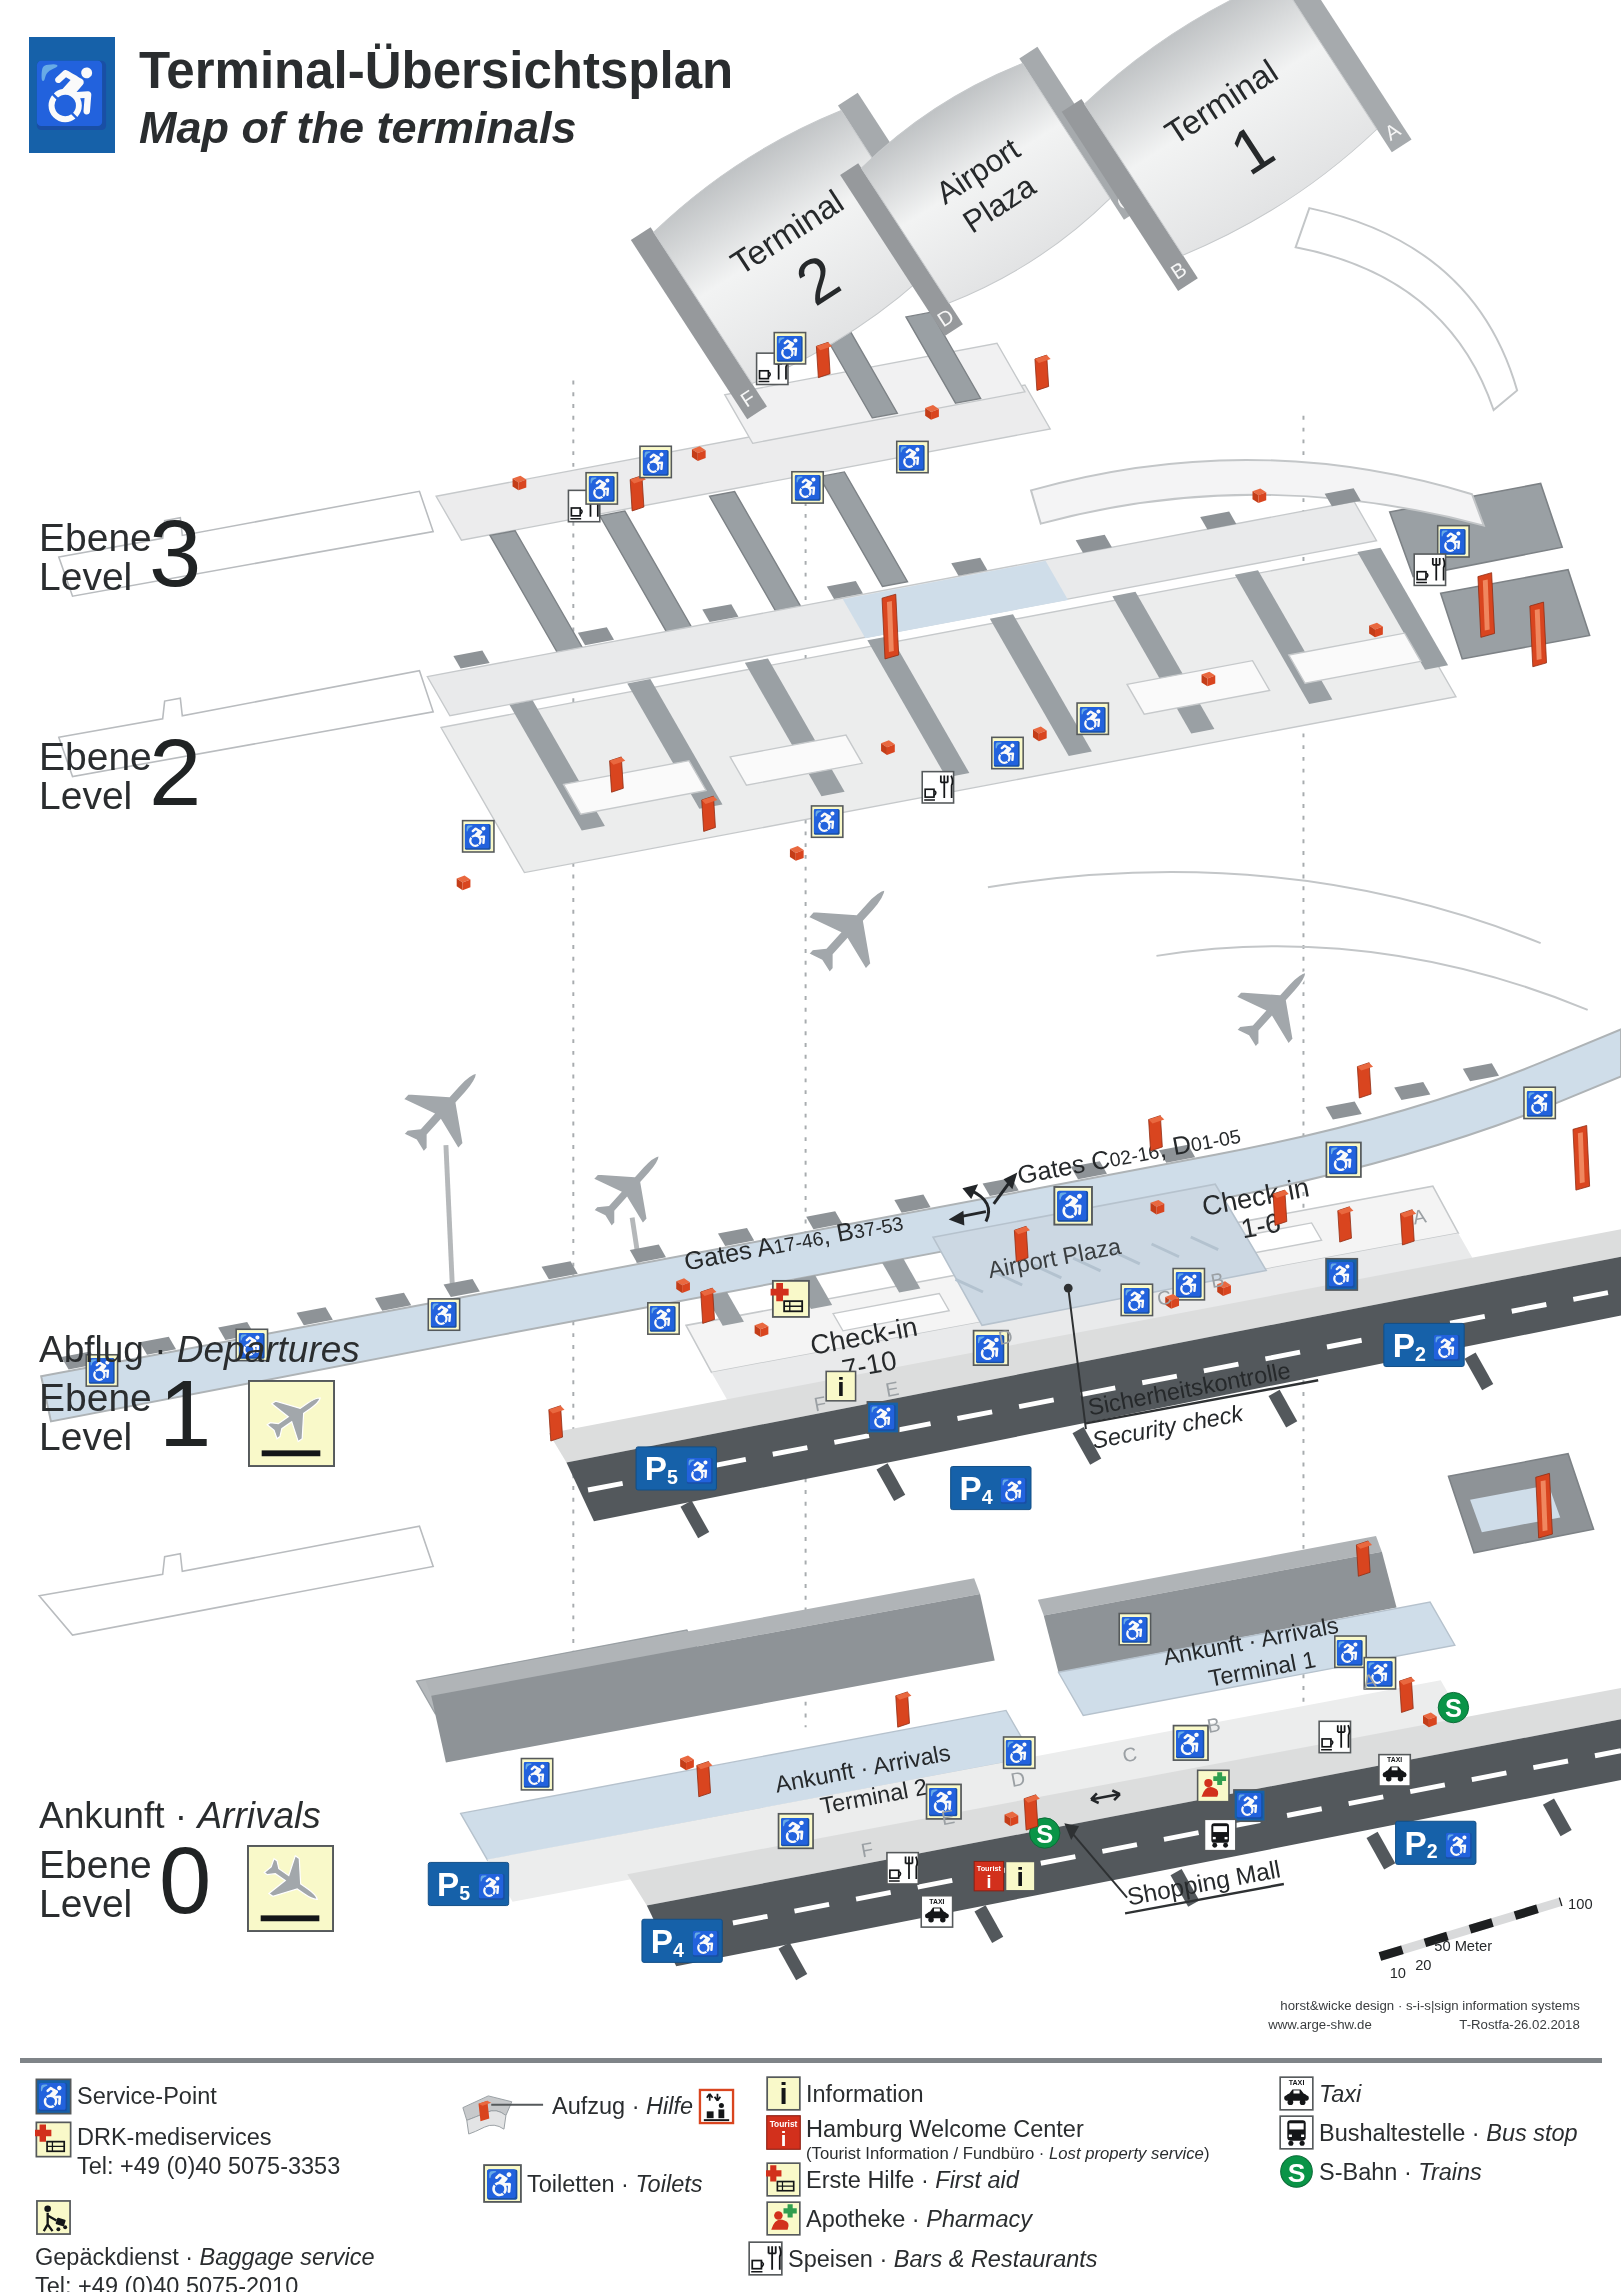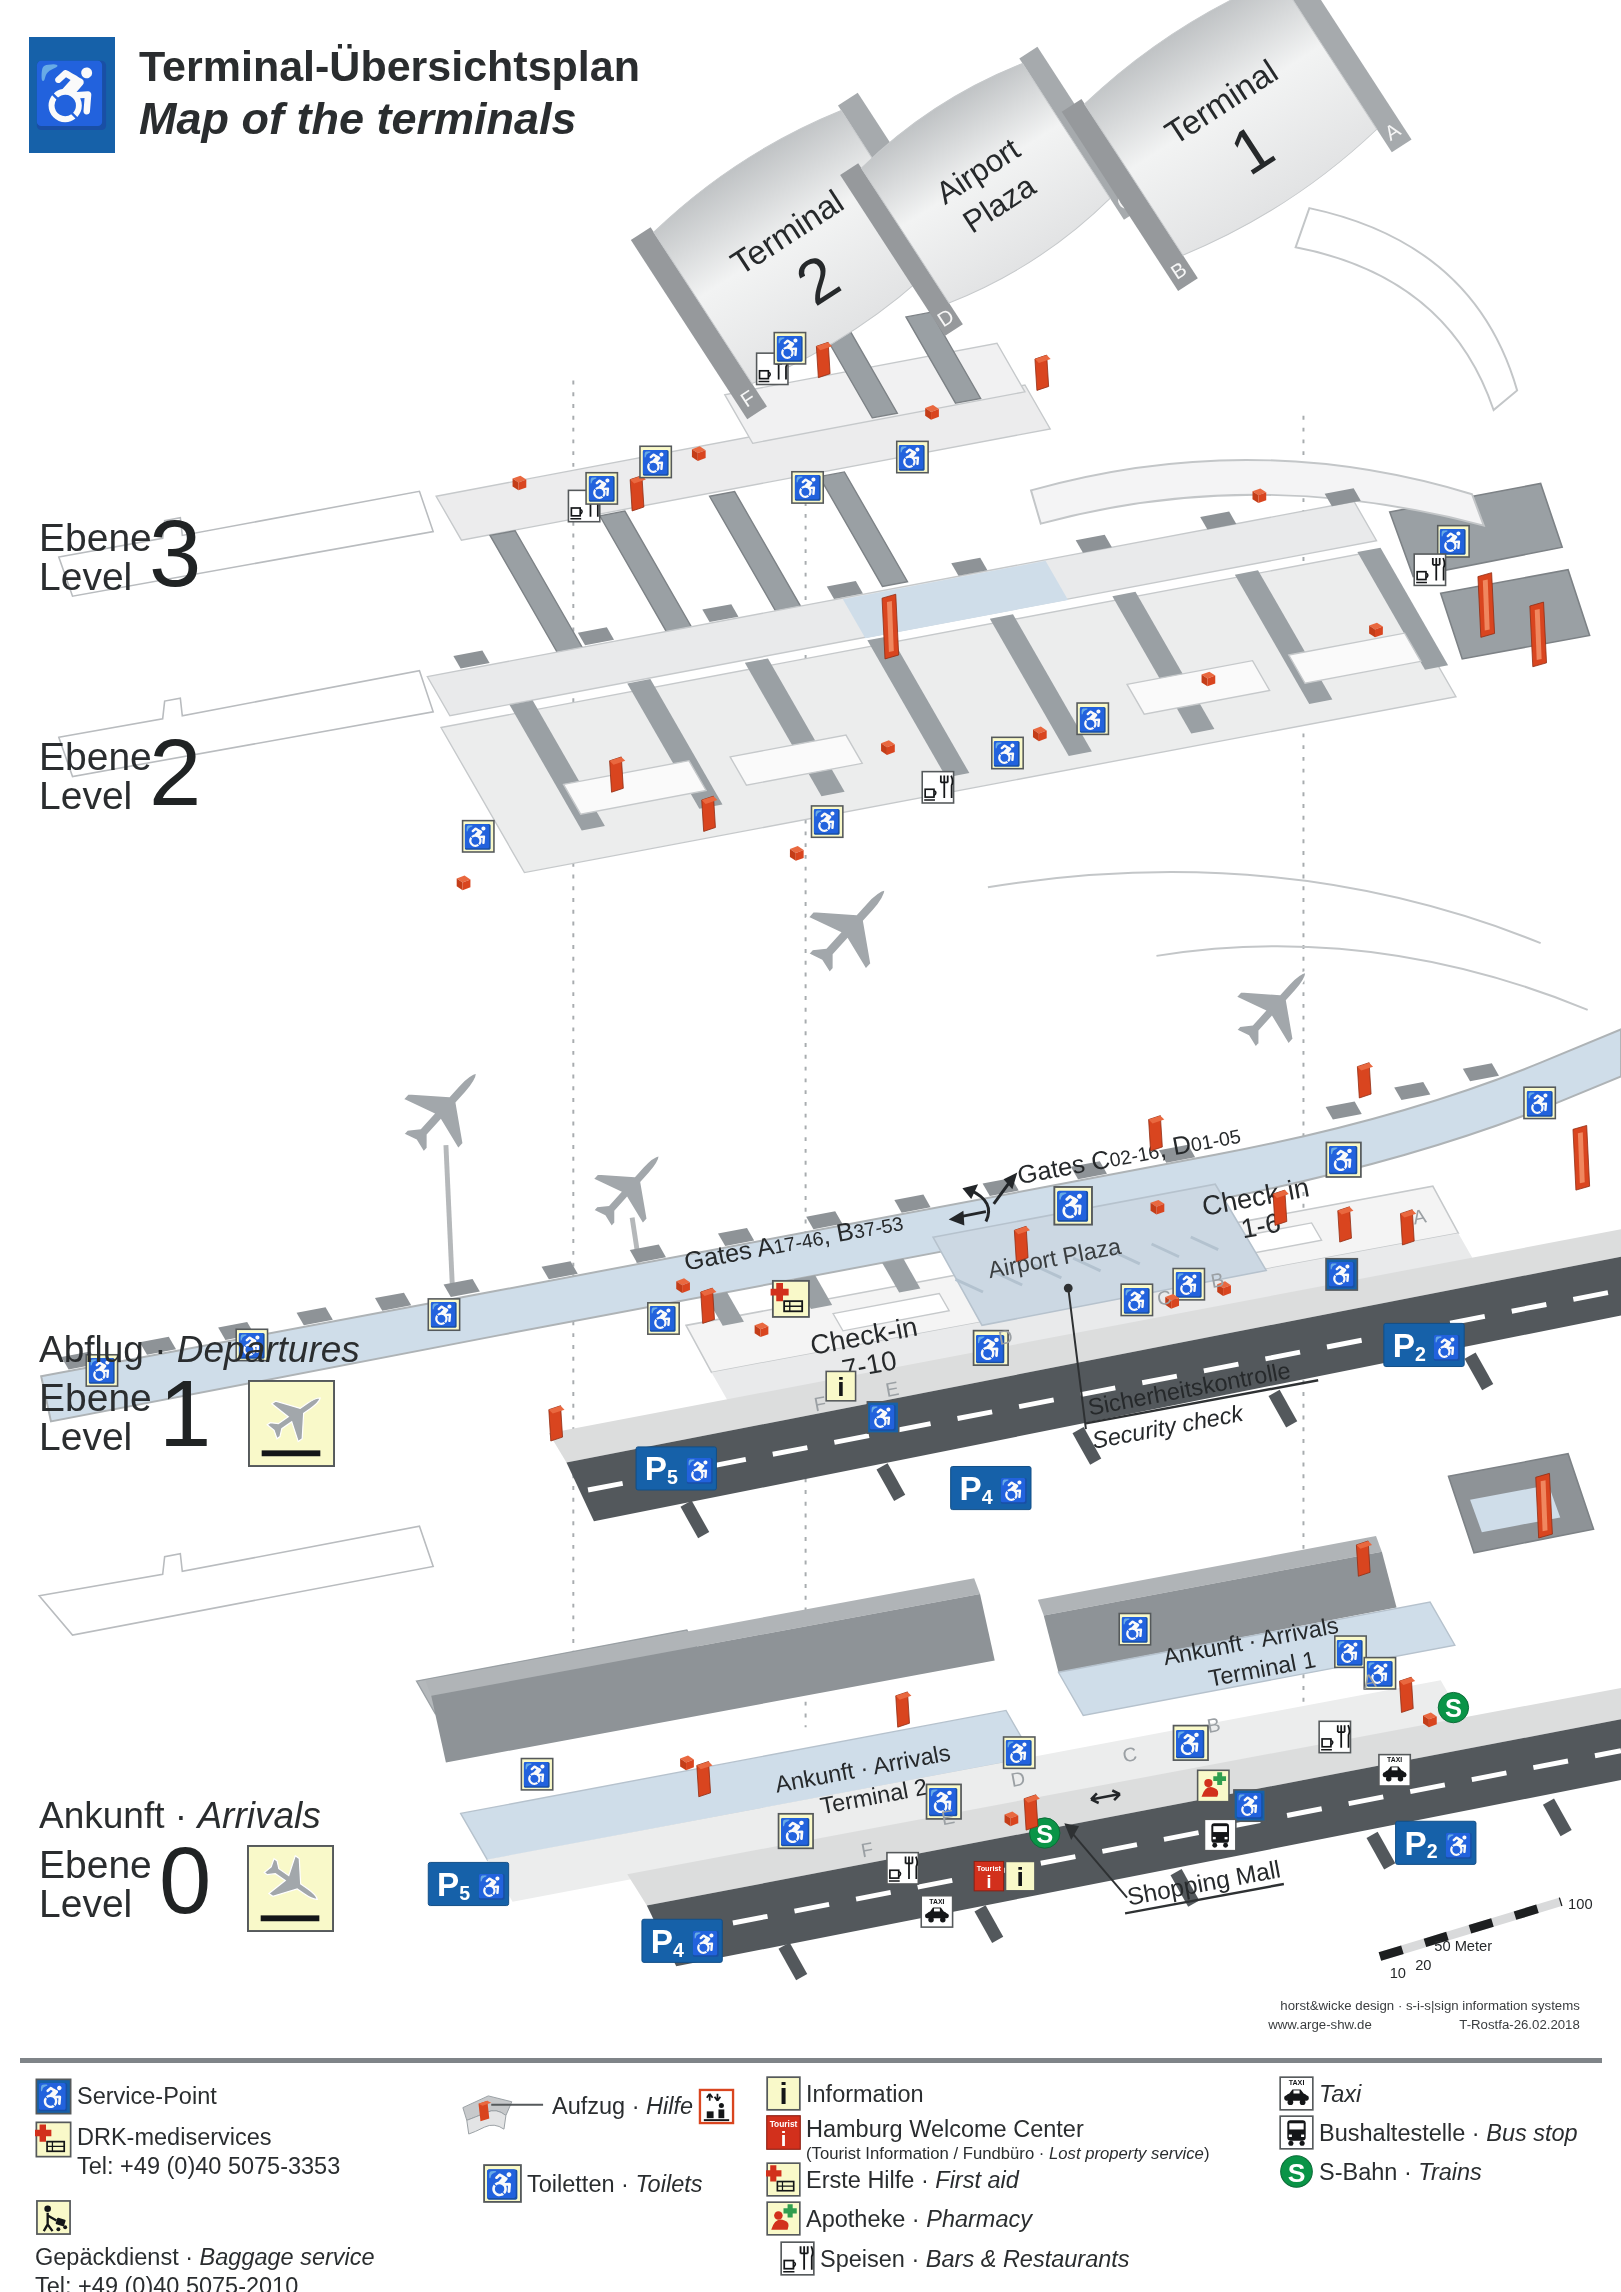--- a/index.html
+++ b/index.html
@@ -1,19 +1,19 @@
 <!DOCTYPE html>
 <html><head>
 <meta charset="utf-8">
 <style>
   html,body{margin:0;padding:0;background:#fff;font-family:"Liberation Sans",sans-serif;color:#2a2d2f;}
   #page{position:relative;width:1621px;height:2293px;background:#fff;overflow:hidden;}
   .abs{position:absolute;}
   
-  .hdr-title{font-size:43px;font-weight:bold;color:#2a2d2f;line-height:1.18;}
+  .hdr-title{font-size:51px;font-weight:bold;color:#2a2d2f;line-height:1.18;}
   .hdr-sub{font-size:45px;font-weight:bold;font-style:italic;color:#2a2d2f;line-height:1.18;}
   
   .flow{font-size:37px;color:#2a2d2f;white-space:nowrap;}
   .flow i{font-style:italic;}
   .lvl-word{font-size:39px;color:#2a2d2f;line-height:1.0;}
   .lvl-word.it{}
   .lvl-digit{font-size:94px;color:#202324;line-height:0.9;}
   
   .leg-row{display:flex;align-items:flex-start;gap:5px;}
   .leg-text{font-size:23.5px;color:#2a2d2f;line-height:1.25;}
@@ -602,21 +602,21 @@
         <use href="#ic-drk" transform="translate(18,18) scale(1.05)"></use>
       </svg>
     <div class="leg-text" style="padding-top:3.9px;"><span>Erste Hilfe</span> · <i>First aid</i></div>
   </div>
   <div class="abs leg-row" style="left:766px;top:2201px;">
     <svg width="35" height="35" viewBox="0 0 36 36">
         <use href="#ic-pharmacy" transform="translate(18,18) scale(1.05)"></use>
       </svg>
     <div class="leg-text" style="padding-top:3.9px;"><span>Apotheke</span> · <i>Pharmacy</i></div>
   </div>
-  <div class="abs leg-row" style="left:780px;top:2241px;">
+  <div class="abs leg-row" style="left:748px;top:2241px;">
     <svg width="35" height="35" viewBox="0 0 36 36">
         <use href="#ic-food" transform="translate(18,18) scale(1.05)"></use>
       </svg>
     <div class="leg-text" style="padding-top:3.9px;"><span>Speisen</span> · <i>Bars &amp; Restaurants</i></div>
   </div>
 
   <div class="abs leg-row" style="left:1279px;top:2076px;">
     <svg width="35" height="35" viewBox="0 0 36 36">
         <use href="#ic-taxi" transform="translate(18,18) scale(1.05)"></use>
       </svg>

